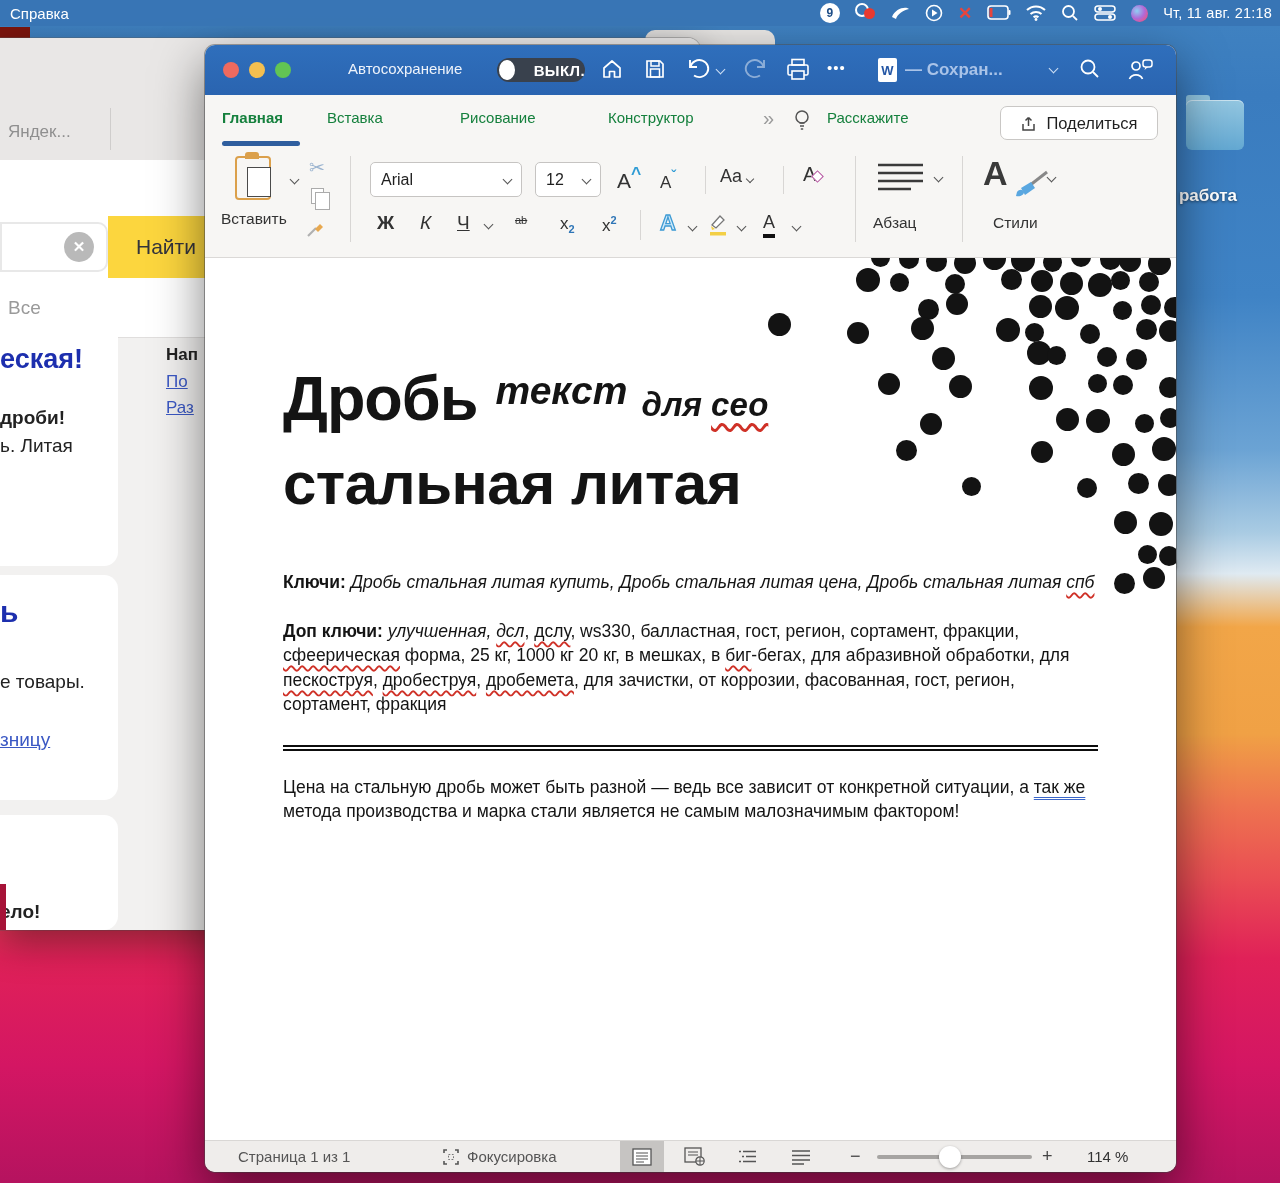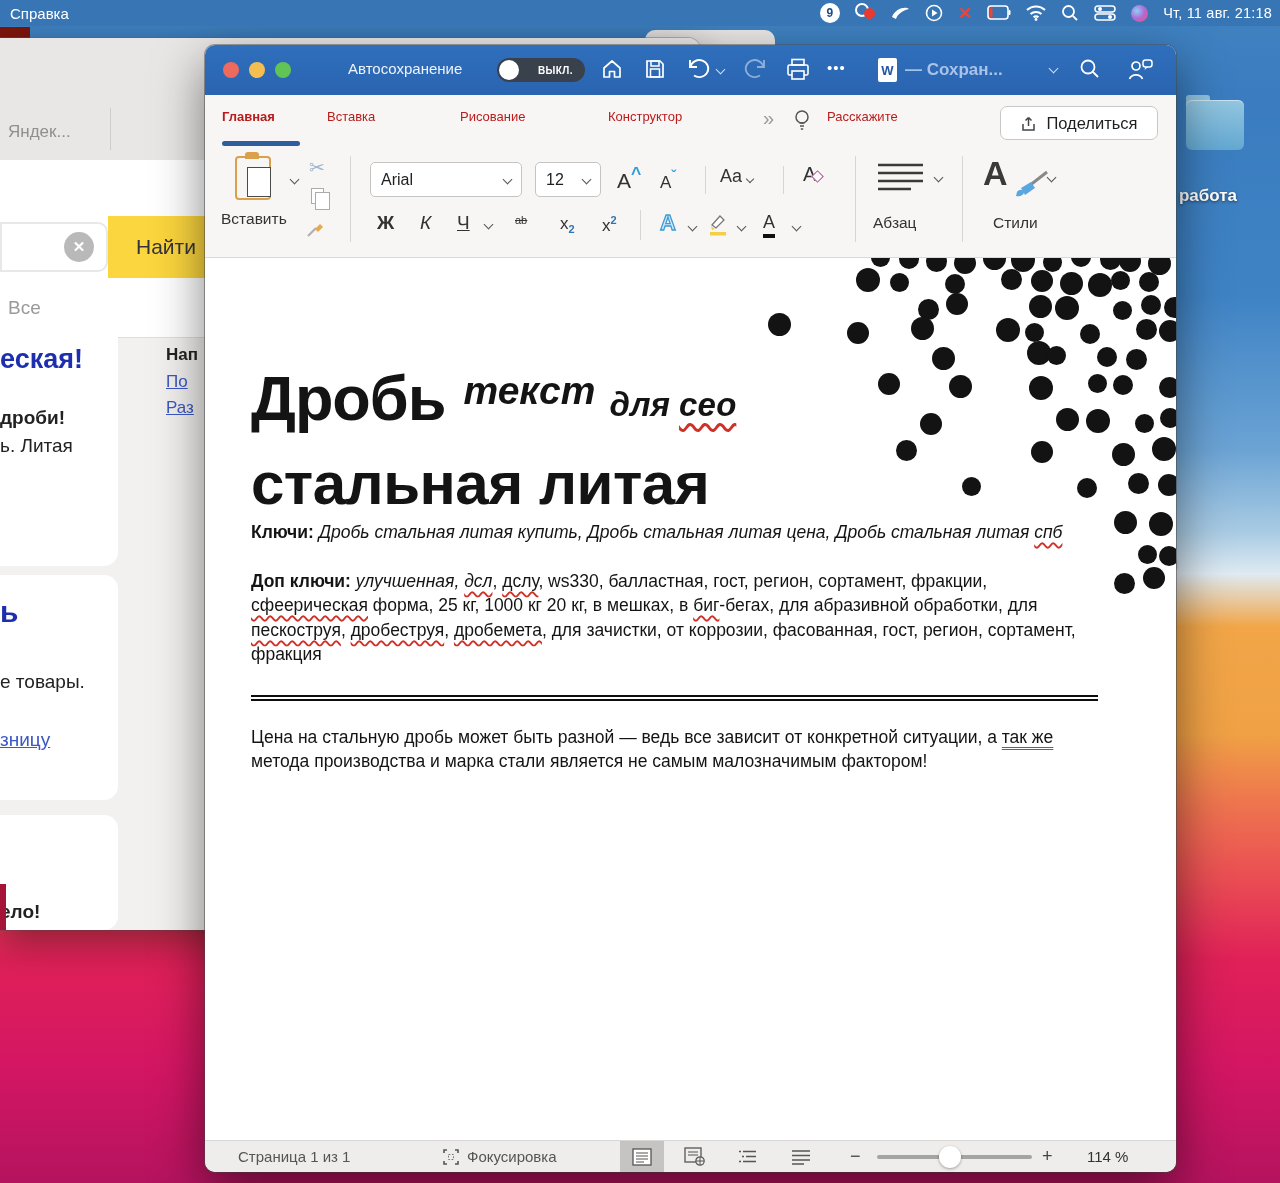--- a/index.html
+++ b/index.html
@@ -86,34 +86,34 @@
 
   
   .w-title { position:absolute; left:0; top:0; width:100%; height:50px;
     background:linear-gradient(180deg,#2f6fbc,#2a64b0); }
   .light { position:absolute; top:17px; width:16px; height:16px; border-radius:50%; }
   .l-red { left:18px; background:#ee6a5f; } .l-yel { left:44px; background:#f4bf50; } .l-grn { left:70px; background:#62c454; }
   .w-autosave { position:absolute; left:143px; top:15px; color:#eef3fb; font-size:15px; }
   .w-toggle { position:absolute; left:292px; top:13px; width:88px; height:24px; border-radius:12px;
     background:#39414d; display:flex; align-items:center; }
   .w-toggle .knob { width:20px; height:20px; border-radius:50%; background:#fff; margin-left:2px; }
-  .w-toggle .txt { color:#fff; font-size:10px; font-weight:bold; letter-spacing:.4px; margin-left:19px; }
+  .w-toggle .txt { color:#fff; font-size:15px; font-weight:bold; letter-spacing:.4px; margin-left:19px; }
   .t-icon { position:absolute; top:12px; }
   .chev { display:inline-block; width:7px; height:7px; border-right:1.7px solid #555;
     border-bottom:1.7px solid #555; transform:rotate(45deg); }
   .chev.w { border-color:#cfe0f5; }
   .docicon { position:absolute; left:673px; top:13px; width:19px; height:24px; background:#fff;
     border-radius:2px; display:flex; align-items:center; justify-content:center; }
   .docicon span { color:#2456a4; font-weight:bold; font-size:13px; }
   .docname { position:absolute; left:700px; top:15px; color:#a9c3e8; font-size:17px; font-weight:bold; }
   .tdots { position:absolute; left:622px; top:14px; color:#fff; font-size:15px; letter-spacing:1px; }
 
   
   .w-tabs { position:absolute; left:0; top:50px; width:100%; height:53px; background:#f7f6f4; }
-  .rtab { position:absolute; top:14px; font-size:13px; color:#b91c1c; }
+  .rtab { position:absolute; top:14px; font-size:15px; color:#15803d; }
   .rtab.active { font-weight:bold; }
   .tab-underline { position:absolute; left:17px; top:46px; width:78px; height:5px; border-radius:3px; background:#2f5e9e; }
   .tab-more { position:absolute; left:558px; top:12px; color:#9a9a9a; font-size:20px; }
   .bulb { position:absolute; left:588px; top:14px; }
   .share-btn { position:absolute; left:795px; top:11px; width:158px; height:34px; background:#fff;
     border:1px solid #c9c7c5; border-radius:7px; display:flex; align-items:center; justify-content:center;
     gap:8px; font-size:16.5px; color:#1f1f1f; }
 
   
   .w-ribbon { position:absolute; left:0; top:103px; width:100%; height:110px; background:#f7f6f4;
@@ -146,27 +146,27 @@
   .eraser { display:inline-block; width:9px; height:9px; background:#fff; border:1.6px solid #b3519e;
     transform:rotate(45deg); margin-left:-3px; }
   .plines { position:absolute; left:672px; top:14px; }
   .glabel { position:absolute; font-size:15.5px; color:#333; }
   .styles-ico { position:absolute; left:778px; top:6px; font-size:34px; font-weight:bold; color:#3a3a3a; }
   .brush { position:absolute; left:806px; top:22px; }
 
   
   .w-doc { position:absolute; left:0; top:213px; width:971px; height:882px; background:#fff; overflow:hidden; }
   .dot { position:absolute; background:#131313; border-radius:50%; }
-  .doc-content { position:relative; padding:96px 78px 0 46px; color:#141414; }
+  .doc-content { position:relative; padding:96px 78px 0 78px; color:#141414; }
   .h1 { font-size:63px; font-weight:bold; line-height:74px; letter-spacing:-1px; white-space:nowrap; }
   .h1 .mid { font-size:39px; font-style:italic; vertical-align:16px; margin-left:18px; letter-spacing:0; }
   .h1 .small { font-size:33px; font-style:italic; vertical-align:4px; margin-left:14px; letter-spacing:0; }
   .h2 { font-size:60px; font-weight:bold; line-height:72px; margin-top:6px; letter-spacing:-.5px; }
   .para { font-size:17.5px; line-height:24.5px; }
-  .keys { } .dopkeys { margin-top:24px; }
+  .keys { margin-top:50px; } .dopkeys { margin-top:24px; }
   .i { font-style:italic; } .b { font-weight:bold; }
   .sp { text-decoration:underline; text-decoration-style:wavy; text-decoration-color:#cf3127;
     text-decoration-thickness:1.5px; text-underline-offset:4px; }
   .h1 .sp { text-decoration-thickness:2.5px; text-underline-offset:7px; }
   .gr { text-decoration:underline; text-decoration-style:double; text-decoration-color:#3a66c9;
     text-underline-offset:4px; }
   .docline { margin-top:28px; height:6px; border-top:2px solid #0d0d0d; border-bottom:2px solid #0d0d0d; }
   .tlabel { margin-top:30px; font-weight:bold; }
   .p1 { margin-top:26px; } .p2 { margin-top:24px; } .p3 { margin-top:25px; }
 

